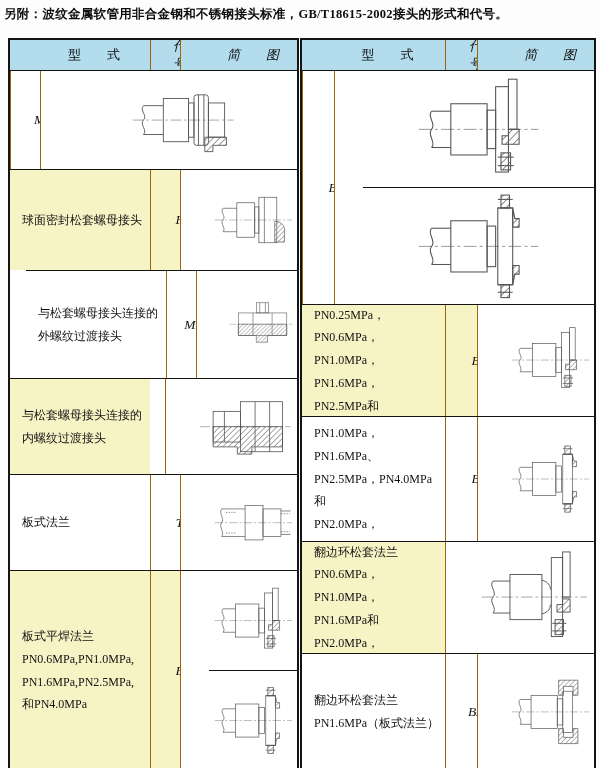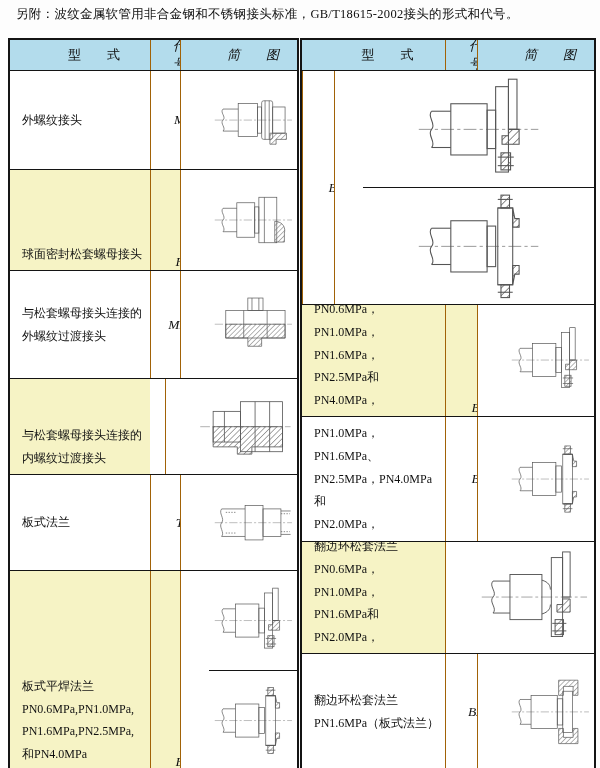--- a/index.html
+++ b/index.html
@@ -2,22 +2,22 @@
 <html style="--header-bg: #b3dcec; --highlight-bg: #f6f3c5;"><head>
 <meta charset="utf-8">
 <style>
   html,body { margin:0; padding:0; background:#ffffff; }
   .page {
     position:relative; width:600px; height:768px; background:#fdfdfd;
     font-family:"Liberation Serif","DejaVu Serif",serif; color:#111;
     overflow:hidden;
   }
   .title {
-    position:absolute; left:16px; top:6px; width:584px;
-    font-size:12.5px; font-weight:normal; letter-spacing:0.3px; color:#0d0d0d;
+    position:absolute; left:4px; top:6px; width:584px;
+    font-size:12.5px; font-weight:bold; letter-spacing:0.3px; color:#0d0d0d;
   }
   .tbl {
     position:absolute; top:38px; border:2px solid #141414; background:#ffffff;
   }
   #tbl-left  { left:8px;   width:287px; }
   #tbl-right { left:300px; width:292px; }
   .trow { display:flex; border-top:1px solid #141414; }
   .tbl > .trow:first-child { border-top:none; }
   .cell { box-sizing:border-box; overflow:hidden;padding-left:28px; }
   .c-code, .c-diag { border-left:1px solid #a16207;font-style:italic; }
@@ -29,41 +29,38 @@
   .c-type {
     display:flex; align-items:center;
     padding:4px 4px 4px 12px; font-size:12px; line-height:1.9;
     background:#ffffff;
   }
   .type-text { white-space:pre-line; }
   .c-code {
     display:flex; align-items:center; justify-content:center;
     font-size:13.5px; background:#ffffff;
   }
-  .hl { background:var(--highlight-bg,#f6f3c5) !important;align-items:flex-end; }
+  .hl { background:var(--highlight-bg,#f6f3c5) !important; }
   .c-diag { flex:1 1 0; display:flex; flex-direction:column; background:#ffffff; }
   .diag-sub { flex:1 1 0; min-height:0; display:flex; align-items:center; justify-content:center; }
   .diag-sub + .diag-sub { border-top:1px solid #141414; }
   .diag-sub svg { width:94%; height:92%; }
 </style>
 </head>
 <body>
 
 <div class="page">
   <div class="title">另附：波纹金属软管用非合金钢和不锈钢接头标准，GB/T18615-2002接头的形式和代号。</div>
   <div class="tbl" id="tbl-left">
       <div class="trow thead" style="height: 30px;">
         <div class="cell c-head" style="width:140px">型　　式</div>
      <div class="cell c-head c-code" style="width:30px">代号</div>
      <div class="cell c-head c-diag">简　　图</div>
       </div>
       <div class="trow" style="height: 98px;">
-        <div class="cell c-type" style="width:140px">
-         <div class="type-text">外螺纹接头</div>
-       </div>
        <div class="cell c-code" style="width:30px">
          <span>M</span>
        </div>
        <div class="cell c-diag">
           <div class="diag-sub">
             <svg viewBox="0 0 120 100" preserveAspectRatio="xMidYMid meet">
     <defs>
                 <pattern id="h0" width="5" height="5" patternUnits="userSpaceOnUse" patternTransform="rotate(45)">
       <line x1="0" y1="0" x2="0" y2="5" stroke="#666" stroke-width="1.4"></line>
                 </pattern>
@@ -106,21 +103,21 @@
               <line x1="16" y1="67" x2="36" y2="67" fill="none" stroke="#555" stroke-width="1"></line>
     <rect x="36" y="25" width="26" height="50" fill="none" stroke="#555" stroke-width="1"></rect>
     <rect x="62" y="31" width="6" height="38" fill="none" stroke="#555" stroke-width="1"></rect>
     <rect x="68" y="17" width="26" height="66" fill="none" stroke="#555" stroke-width="1"></rect>
     <line x1="76" y1="17" x2="76" y2="83" fill="none" stroke="#555" stroke-width="1"></line>
     <path d="M94,52 c9,2 13,9 11,17 l0,13 h-14 v-30 z" fill="url(#h1)" stroke="#555" stroke-width="1"></path>
             </svg>
           </div>
         </div>
       </div>
-      <div class="trow" style="height: 107px;">
+      <div class="trow" style="height: 107px; margin-left: 16px;">
         <div class="cell c-type" style="width:140px">
          <div class="type-text">与松套螺母接头连接的外螺纹过渡接头</div>
        </div>
        <div class="cell c-code" style="width:30px">
          <span>MM</span>
        </div>
        <div class="cell c-diag">
           <div class="diag-sub">
             <svg viewBox="0 0 120 100" preserveAspectRatio="xMidYMid meet">
     <defs>

